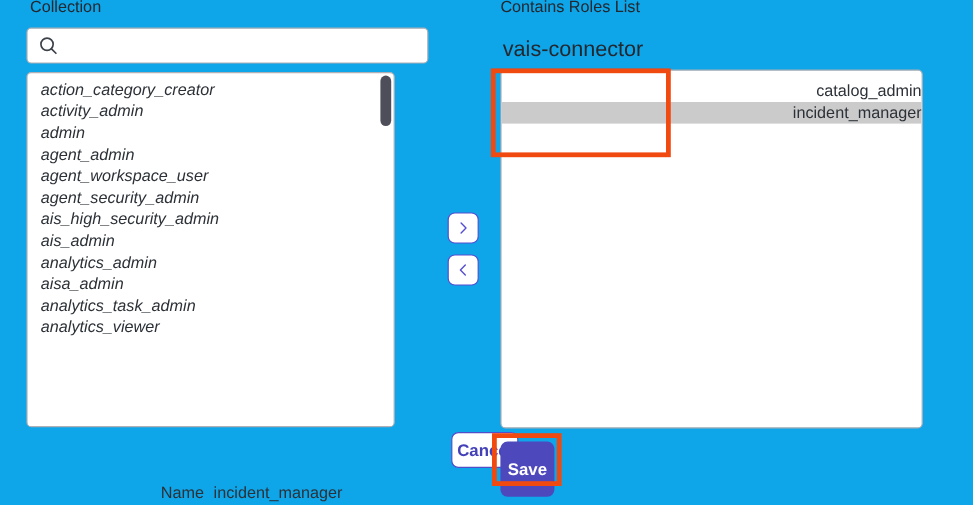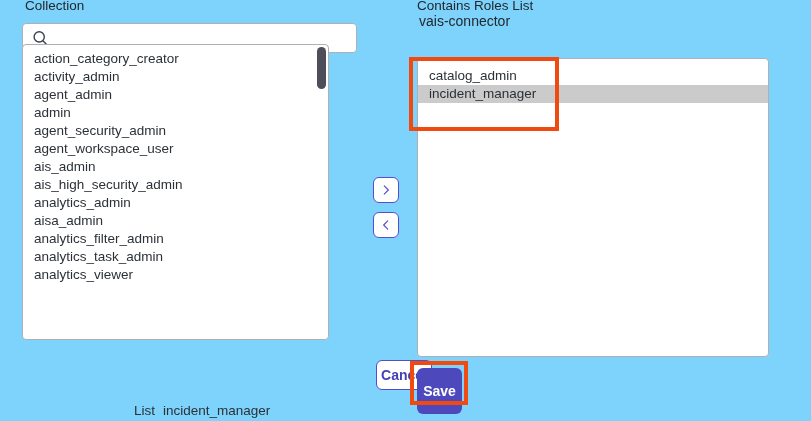--- a/index.html
+++ b/index.html
@@ -1,32 +1,32 @@
 <!DOCTYPE html>
 <html><head>
 <meta charset="utf-8">
 <style>
   * { box-sizing: border-box; margin: 0; padding: 0; }
   html,body { background:#ffffff; }
   body { font-family: "Liberation Sans", "DejaVu Sans", sans-serif; }
   .stage {
     position: relative;
     width: 811px; height: 421px;
-    background: #7dd3fc;
+    background: #0ea5e9;
     overflow: hidden;
     color: #2c3137;
   }
   .panel-label {
     position: absolute;
     font-size: 13.5px;
     color: #23272e;
   }
   .lbl-collection { left: 25px; top: -2px; }
   .lbl-roles { left: 417px; top: -2px; }
-  .group-name { position: absolute; left: 419px; top: 13px; font-size: 14px; color: #23272e; text-align: center; }
+  .group-name { position: absolute; left: 419px; top: 31px; font-size: 18px; color: #23272e; text-align: center; }
 
   
   .search-box {
     position: absolute; left: 22px; top: 23px;
     width: 335px; height: 30px;
     border: 1px solid #aeb0b6; border-radius: 4px;
     background: #fff;
     display: flex; align-items: center;
   }
   .search-icon { margin-left: 9px; display: inline-flex; }
@@ -35,22 +35,22 @@
     height: 100%; font-size: 13.5px;
     font-family: inherit; background: transparent; padding: 0 6px;
   }
 
   
   .listbox {
     position: absolute;
     border: 1px solid #aeb0b6; border-radius: 4px;
     background: #fff; overflow: hidden;
   }
-  .listbox.left { left: 22px; top: 44px; width: 307px; height: 296px; padding-top: 5px; }
-  .listbox.right { left: 417px; top: 58px; width: 352px; height: 299px; padding-top: 8px; }
+  .listbox.left { left: 22px; top: 60px; width: 307px; height: 296px; padding-top: 5px; font-style: italic; }
+  .listbox.right { left: 417px; top: 58px; width: 352px; height: 299px; padding-top: 8px; text-align: right; }
   .list-item {
     font-size: 13.5px; line-height: 18px; height: 18px;
     padding-left: 11px; color: #2c3137; white-space: nowrap;
     cursor: default;
   }
   .list-item.selected { background: #cbcbcb; }
 
   
   .scroll-thumb {
     position: absolute; right: 2px; top: 2px;
@@ -119,29 +119,28 @@
       </svg>
     </span>
     <input class="search-input" type="text" placeholder="" style="">
   </div>
 
   <div class="listbox left">
     <div>
 
     <div class="list-item">action_category_creator</div>
         <div class="list-item">activity_admin</div>
+        <div class="list-item">admin</div>
         <div class="list-item">agent_admin</div>
-        <div class="list-item">admin</div>
+        <div class="list-item">agent_workspace_user</div>
         <div class="list-item">agent_security_admin</div>
-        <div class="list-item">agent_workspace_user</div>
+        <div class="list-item">ais_high_security_admin</div>
         <div class="list-item">ais_admin</div>
-        <div class="list-item">ais_high_security_admin</div>
         <div class="list-item">analytics_admin</div>
         <div class="list-item">aisa_admin</div>
-        <div class="list-item">analytics_filter_admin</div>
         <div class="list-item">analytics_task_admin</div>
         <div class="list-item">analytics_viewer</div>
       </div>
     <div class="scroll-thumb"></div>
   </div>
 
   <button class="xfer-btn xfer-add">
     <span style="display:inline-flex">
       <svg width="14" height="14" viewBox="0 0 24 24" fill="none">
         <polyline points="9,5 16,12 9,19" stroke="#544fd0" stroke-width="2" stroke-linecap="round" stroke-linejoin="round"></polyline>
@@ -167,17 +166,17 @@
       </div>
   </div>
 
   <div class="annotation roles"></div>
   <div class="annotation save"></div>
 
   <button class="btn btn-cancel">Cancel</button>
   <button class="btn btn-save">Save</button>
 
   <div class="name-row">
-    <span>List</span>
+    <span>Name</span>
     <span>incident_manager</span>
   </div>
 
 </div>
 
 </body></html>

